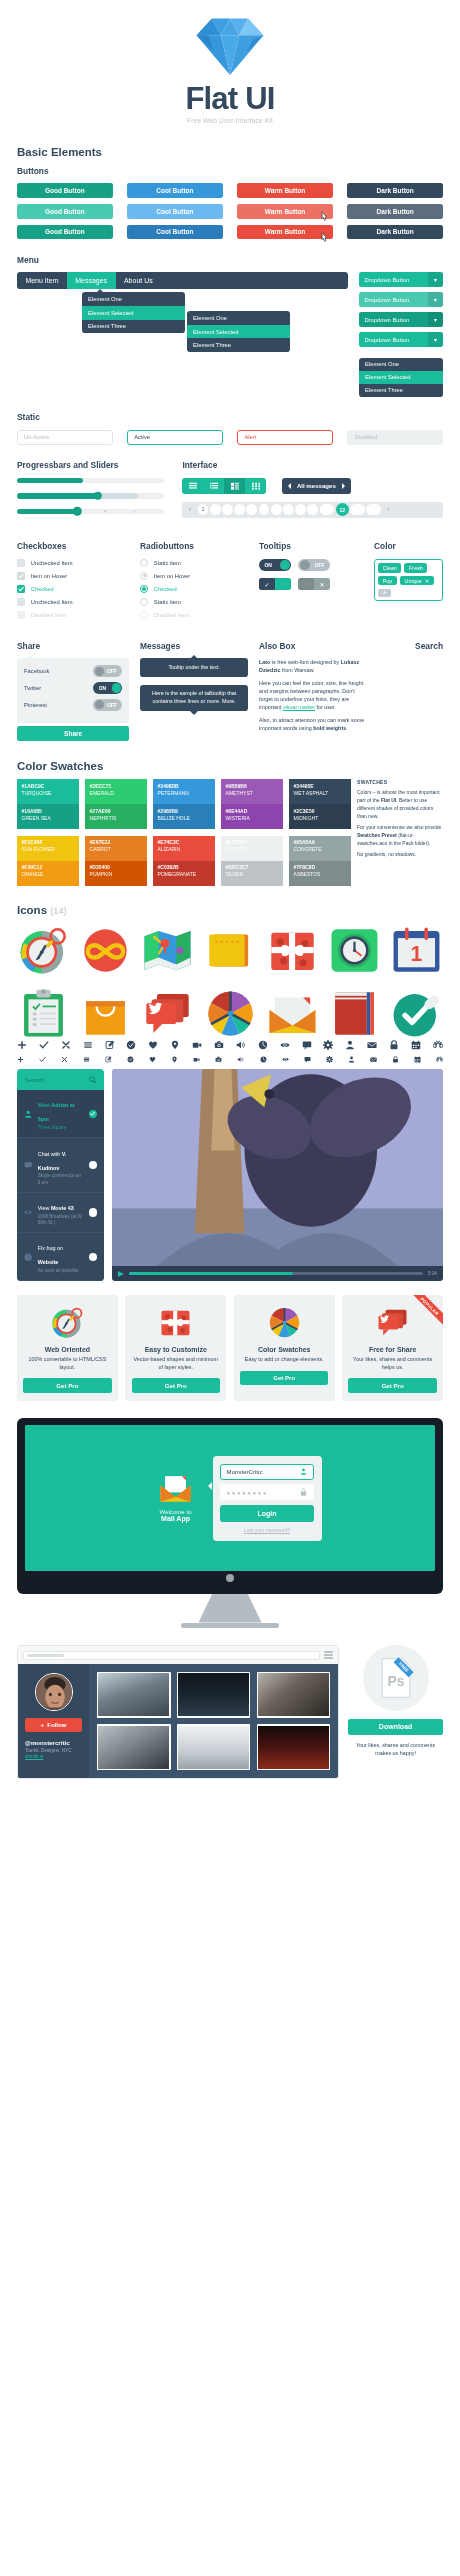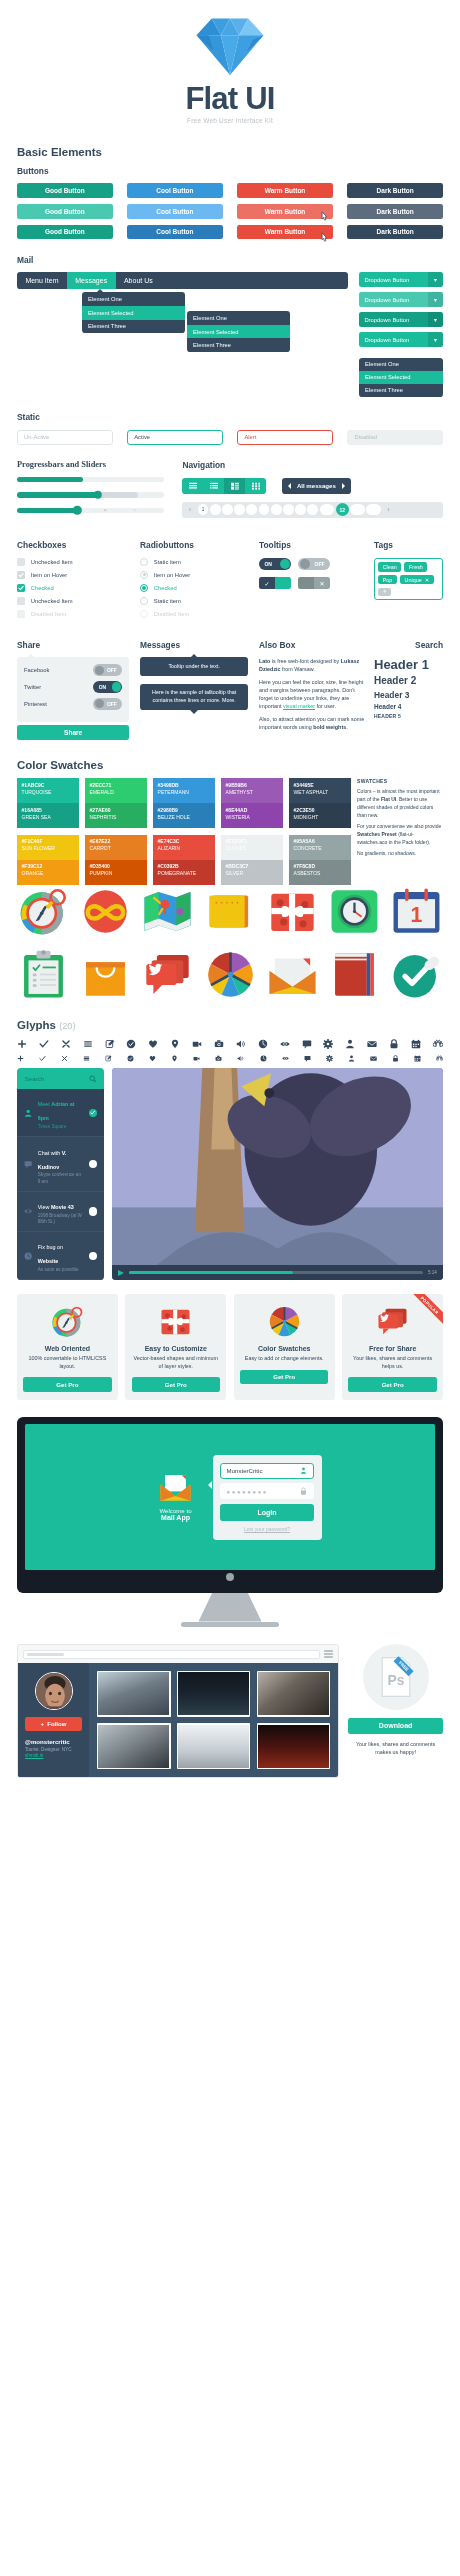--- a/index.html
+++ b/index.html
@@ -106,21 +106,21 @@
     background: #fff; font-size: 5.8px; color: #34495e; padding: 0 6.1px;
     font-family: inherit; outline: none; width: 100%;
   }
   .inp::placeholder { color: #b2bec3; }
   .inp.active  { border-color: #1abc9c; }
   .inp.alert   { border-color: #e74c3c; color: #e74c3c; }
   .inp.disabled{ background: #ecf0f1; border-color: #ecf0f1; color: #bdc3c7; }
 
   
   .two-col { display: flex; gap: 18.4px; }
-  .col-left { width: 147px; font-family: Liberation Serif, serif; }
+  .col-left { width: 147px; }
   .col-right { flex: 1; }
   .track { height: 5.4px; border-radius: 3.1px; background: #ecf0f1; position: relative; margin-bottom: 10px; }
   .track .fill { position: absolute; left: 0; top: 0; bottom: 0; background: #16a085; border-radius: 3.1px; }
   .track .fill2 { position: absolute; left: 0; top: 0; bottom: 0; background: #d6dbdf; border-radius: 3.1px; }
   .track .knob {
     position: absolute; top: 50%; transform: translate(-50%, -50%);
     width: 8.4px; height: 8.4px; border-radius: 50%; background: #16a085; cursor: pointer;
   }
   .track .dot { position: absolute; top: 50%; transform: translate(-50%,-50%); width: 1.5px; height: 1.5px; border-radius: 50%; background: #c6cdd1; }
 
@@ -385,21 +385,21 @@
         <span>Warm Button</span>
         <span class="cursor-ptr"><svg viewBox="0 0 12 16" width="8.4" height="11.5">
             <path d="M3 1 L3 11 L5 9 L6.5 13 L8.5 12 L7 8.5 L9.5 8z" fill="#fff" stroke="#2c3e50" stroke-width="1"></path>
           </svg></span>
       </div>
       <div class="btn b-dark">
         <span>Dark Button</span>
       </div>
     </div>
 
-  <h3 class="sub sp">Mail</h3>
+  <h3 class="sub sp">Menu</h3>
   <div class="menu-row">
     <div style="flex:1;">
       <div class="menubar" id="menubar">
           <div class="mi">Menu Item</div>
           <div class="mi active">Messages</div>
           <div class="mi">About Us</div>
         </div>
       <div class="menu-popovers">
         <div class="popover pop-a" id="popA">
           <div class="arrow-up"></div>
@@ -462,21 +462,21 @@
           </div>
           <div class="track">
             <span class="fill" style="width:41%"></span>
             <span class="knob" style="left:41%"></span>
             <span class="dot" style="left:60%"></span>
             <span class="dot" style="left:80%"></span>
           </div>
         </div>
     </div>
     <div class="col-right">
-      <h3 class="sub">Navigation</h3>
+      <h3 class="sub">Interface</h3>
       <div class="nav-row">
         <div class="viewtoggle">
           <div class="vt">
               <svg width="8.4" height="8.4" viewBox="0 0 11 11">
                 <rect y="1" width="11" height="1.6" fill="#fff"></rect>
                 <rect y="4" width="11" height="1.6" fill="#fff"></rect>
                 <rect y="7" width="11" height="1.6" fill="#fff"></rect>
               </svg>
             </div>
           <div class="vt">
@@ -537,21 +537,21 @@
           <span class="pg wide"></span>
           <span class="pg-arrow">›</span>
         </div>
     </div>
   </div>
 
   <div class="quad" style="margin-top:17px;">
     <h3 class="sub">Checkboxes</h3>
     <h3 class="sub">Radiobuttons</h3>
     <h3 class="sub">Tooltips</h3>
-    <h3 class="sub">Tags</h3>
+    <h3 class="sub">Color</h3>
   </div>
   <div class="quad">
     <div id="ckList">
         <div class="ck-row">
           <span class="ck-box"></span>
           <span class="">Unchecked Item</span>
         </div>
         <div class="ck-row">
           <span class="ck-box hover">
             <svg width="6.1" height="6.1" viewBox="0 0 10 10">
@@ -689,27 +689,20 @@
         <div class="arr-bot"></div>
       </div>
     </div>
 
     <div class="txtbox" style="padding-right:9.2px;">
       <p><b>Lato</b><span> is free web-font designed by </span><b>Lukasz Dziedzic</b><span> from Warsaw.</span></p>
       <p><span>Here you can feel the color, size, line height and margins between paragraphs. Don't forget to underline your links, they are important </span><a href="#">visual marker</a><span> for user.</span></p>
       <p><span>Also, to attract attention you can mark some important words using </span><b>bold weights</b><span>.</span></p>
     </div>
 
-    <div class="hdrs">
-      <div class="h1">Header 1</div>
-      <div class="h2">Header 2</div>
-      <div class="h3">Header 3</div>
-      <div class="h4">Header 4</div>
-      <div class="h5">HEADER 5</div>
-    </div>
   </div>
 
   <h2 class="sec">Color Swatches</h2>
   <div class="sw-wrap">
     <div class="sw-grid" id="swGrid">
         <div class="sw-cell">
           <div class="sw lightxt" style="background: rgb(26, 188, 156);">
             <div class="hex">#1ABC9C</div>
             <div class="nm">TURQUOISE</div>
           </div>
@@ -810,20 +803,21 @@
         </div>
       </div>
     <div class="sw-side">
       <h4>SWATCHES</h4>
       <p><span>Colors – is almost the most important part of the </span><b>Flat UI</b><span>. Better to use different shades of provided colors than new.</span></p>
       <p><span>For your conveniense we also provide </span><b>Swatches Preset</b><span class="muted"> (flat-ui-swatches.aco in the Pack folder).</span></p>
       <p>No gradients, no shadows.</p>
     </div>
   </div>
 
+  <h2 class="sec"><span>Icons</span> <span class="count">(14)</span></h2>
   <div class="icon-grid">
     <div class="icon-cell">
       <svg viewBox="0 0 60 60">
           <circle cx="28" cy="32" r="24" fill="#2ecc71"></circle>
           <path d="M28 8a24 24 0 0 1 0 48z" fill="#95a5a6"></path>
           <path d="M6 40a24 24 0 0 0 12 14l10-22z" fill="#3498db"></path>
           <path d="M8 22a24 24 0 0 0-2 18l22-8z" fill="#f1c40f"></path>
           <circle cx="28" cy="32" r="16" fill="#ecf0f1"></circle>
           <circle cx="28" cy="32" r="16" fill="none" stroke="#e74c3c" stroke-width="3"></circle>
           <path d="M35 23 L25 40 L21 41 L31 24z" fill="#34495e"></path>
@@ -970,21 +964,20 @@
     </div>
     <div class="icon-cell">
       <svg viewBox="0 0 60 60">
           <circle cx="28" cy="32" r="24" fill="#16a085"></circle>
           <path d="M17 32 L25 40 L42 22" stroke="#fff" stroke-width="6" fill="none" stroke-linecap="round" stroke-linejoin="round"></path>
           <rect x="38" y="12" width="18" height="11" rx="5.5" transform="rotate(-38 47 17)" fill="#ecf0f1"></rect>
         </svg>
     </div>
   </div>
 
-  <h2 class="sec"><span>Glyphs</span> <span class="count">(20)</span></h2>
   <div class="glyph-row" id="glyphBig">
       <span class="glyph big">
         <svg viewBox="0 0 26 26">
           <path d="M11 3 h4 v8 h8 v4 h-8 v8 h-4 v-8 h-8 v-4 h8z" fill="#34495e"></path>
         </svg>
       </span>
       <span class="glyph big">
         <svg viewBox="0 0 26 26">
           <path d="M3 13 L10 20 L23 5" stroke="#34495e" stroke-width="3.4" fill="none" stroke-linecap="round" stroke-linejoin="round"></path>
         </svg>

